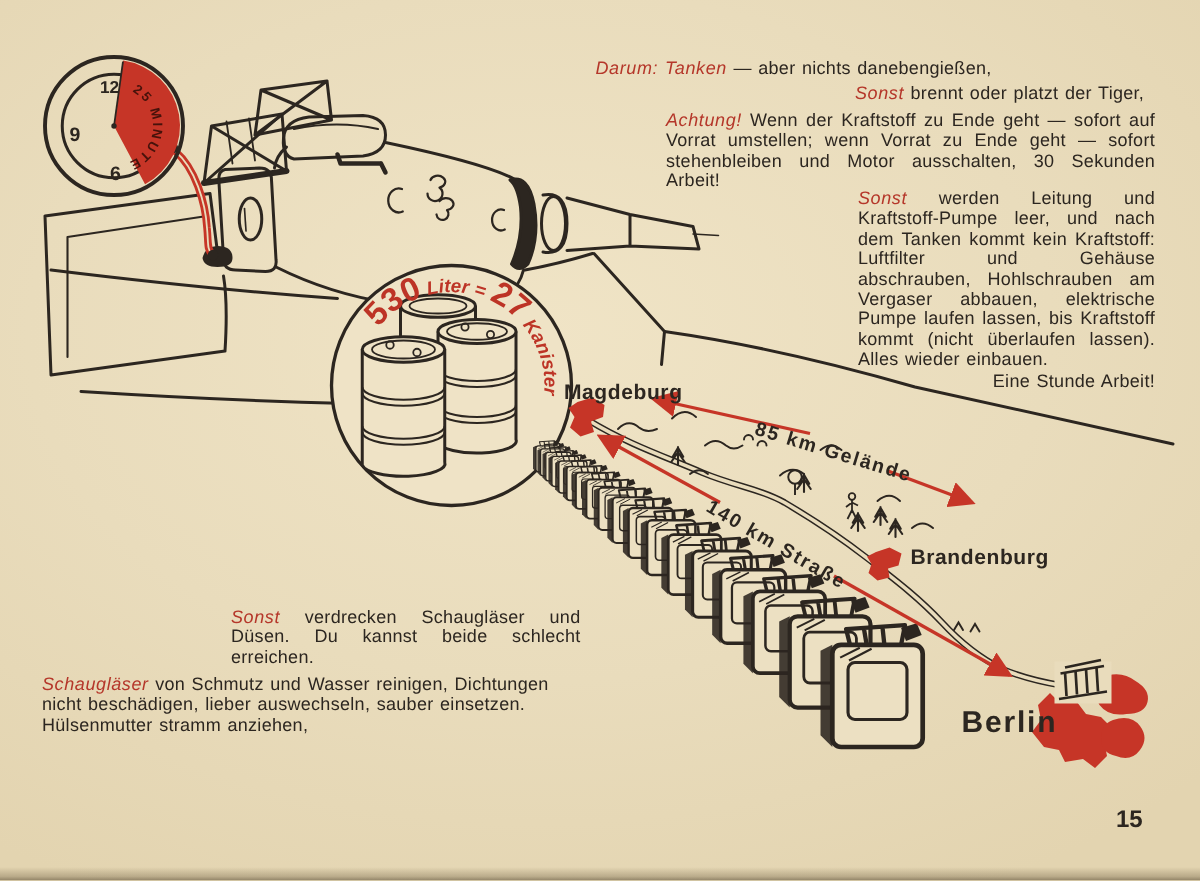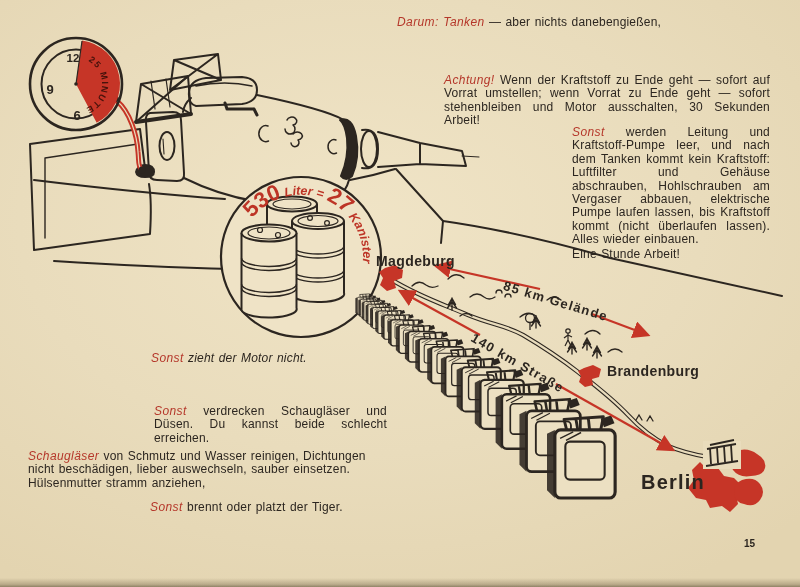--- a/index.html
+++ b/index.html
@@ -13,26 +13,26 @@
   .page::after{
     content:""; position:absolute; left:0; right:0; bottom:0; height:9px;
     background:linear-gradient(to bottom, rgba(107,92,64,0) 0%, rgba(107,92,64,.35) 70%, rgba(75,62,40,.55) 100%);
     pointer-events:none;
   }
   .art{position:absolute; left:0; top:0;}
   .txt{position:absolute; font-size:12px; line-height:13.4px; letter-spacing:.2px; word-spacing:.8px;}
   .just{text-align:justify;}
   .lead{color:#b5372a; font-style:italic; letter-spacing:.4px;}
   .ital{font-style:italic;}
-  .tail{text-align:left; margin-top:1px;}
+  .tail{text-align:right; margin-top:1px;}
   .lbl{position:absolute; white-space:nowrap;}
   .lbl-city{font-weight:700; font-size:14px; letter-spacing:.4px;}
   .lbl-berlin{font-weight:700; font-size:20px; letter-spacing:1.2px;text-align:right;}
   .lbl-rot{font-weight:600; font-size:13px; letter-spacing:1.3px; transform-origin:left top;}
-  .page-num{position:absolute; left:744px; top:538px; font-size:10px; font-weight:700;}
+  .page-num{position:absolute; left:744px; top:538px; font-size:16px; font-weight:700;}
 </style>
 </head>
 <body>
 
 <div class="page">
 
   <svg class="art" width="800" height="587" viewBox="0 0 800 587">
     <defs>
       <marker id="arr" viewBox="0 0 10 10" refX="8.5" refY="5" markerWidth="8" markerHeight="8" orient="auto">
         <path d="M0,0 L10,5 L0,10 Z" fill="#c63527"></path>
@@ -226,42 +226,39 @@
         <rect x="703" y="441" width="38" height="28" fill="#e9dcbc"></rect>
         <g stroke="#2c2620" stroke-width="1.8" fill="none">
           <path d="M706,466 L738,461"></path>
           <path d="M710,448 L711,464 M717,447 L718,463 M724,446 L725,462 M731,445 L732,461"></path>
           <path d="M707,449 L736,444 M710,445 L734,440"></path>
         </g>
       </g>
     </g>
   </svg>
 
-  <div class="txt" style="left:397px;top:16px;width:382px">
+  <div class="txt" style="left:397px;top:39px;width:382px">
     <span class="lead">Darum: Tanken</span><span> — aber nichts danebengießen,</span>
+  </div>
+  <div class="txt" style="left:570px;top:56px">
+    <span class="lead">Sonst</span><span> brennt oder platzt der Tiger,</span>
   </div>
   <div class="txt just" style="left:444px;top:74px;width:326px">
     <span class="lead">Achtung!</span><span> Wenn der Kraftstoff zu Ende geht — sofort auf Vorrat umstellen; wenn Vorrat zu Ende geht — sofort stehenbleiben und Motor ausschalten, 30 Sekunden Arbeit!</span>
   </div>
   <div class="txt just" style="left:572px;top:126px;width:198px">
     <span class="lead">Sonst</span><span> werden Leitung und Kraftstoff-Pumpe leer, und nach dem Tanken kommt kein Kraftstoff: Luftfilter und Gehäuse abschrauben, Hohlschrauben am Vergaser abbauen, elektrische Pumpe laufen lassen, bis Kraftstoff kommt (nicht überlaufen lassen). Alles wieder einbauen.</span>
     <div class="tail">Eine Stunde Arbeit!</div>
   </div>
 
-  <div class="txt" style="left:151px;top:352px">
-    <span class="lead">Sonst</span><span class="ital"> zieht der Motor nicht.</span>
-  </div>
   <div class="txt just" style="left:154px;top:405px;width:233px">
     <span class="lead">Sonst</span><span> verdrecken Schaugläser und Düsen. Du kannst beide schlecht erreichen.</span>
   </div>
   <div class="txt" style="left:28px;top:450px;width:347px">
     <span class="lead">Schaugläser</span><span> von Schmutz und Wasser reinigen, Dichtungen nicht beschädigen, lieber auswechseln, sauber einsetzen. Hülsenmutter stramm anziehen,</span>
-  </div>
-  <div class="txt" style="left:150px;top:501px">
-    <span class="lead">Sonst</span><span> brennt oder platzt der Tiger.</span>
   </div>
 
   <div class="lbl lbl-city" style="left:376px;top:253px">Magdeburg</div>
   <div class="lbl lbl-city" style="left:607px;top:363px">Brandenburg</div>
   <div class="lbl lbl-berlin" style="left:641px;top:471px">Berlin</div>
   <div class="lbl lbl-rot" style="left:506px;top:278px;transform:rotate(17deg)">85 km Gelände</div>
   <div class="lbl lbl-rot" style="left:476px;top:330px;transform:rotate(30deg)">140 km Straße</div>
 
   <div class="page-num">15</div>
 </div>

